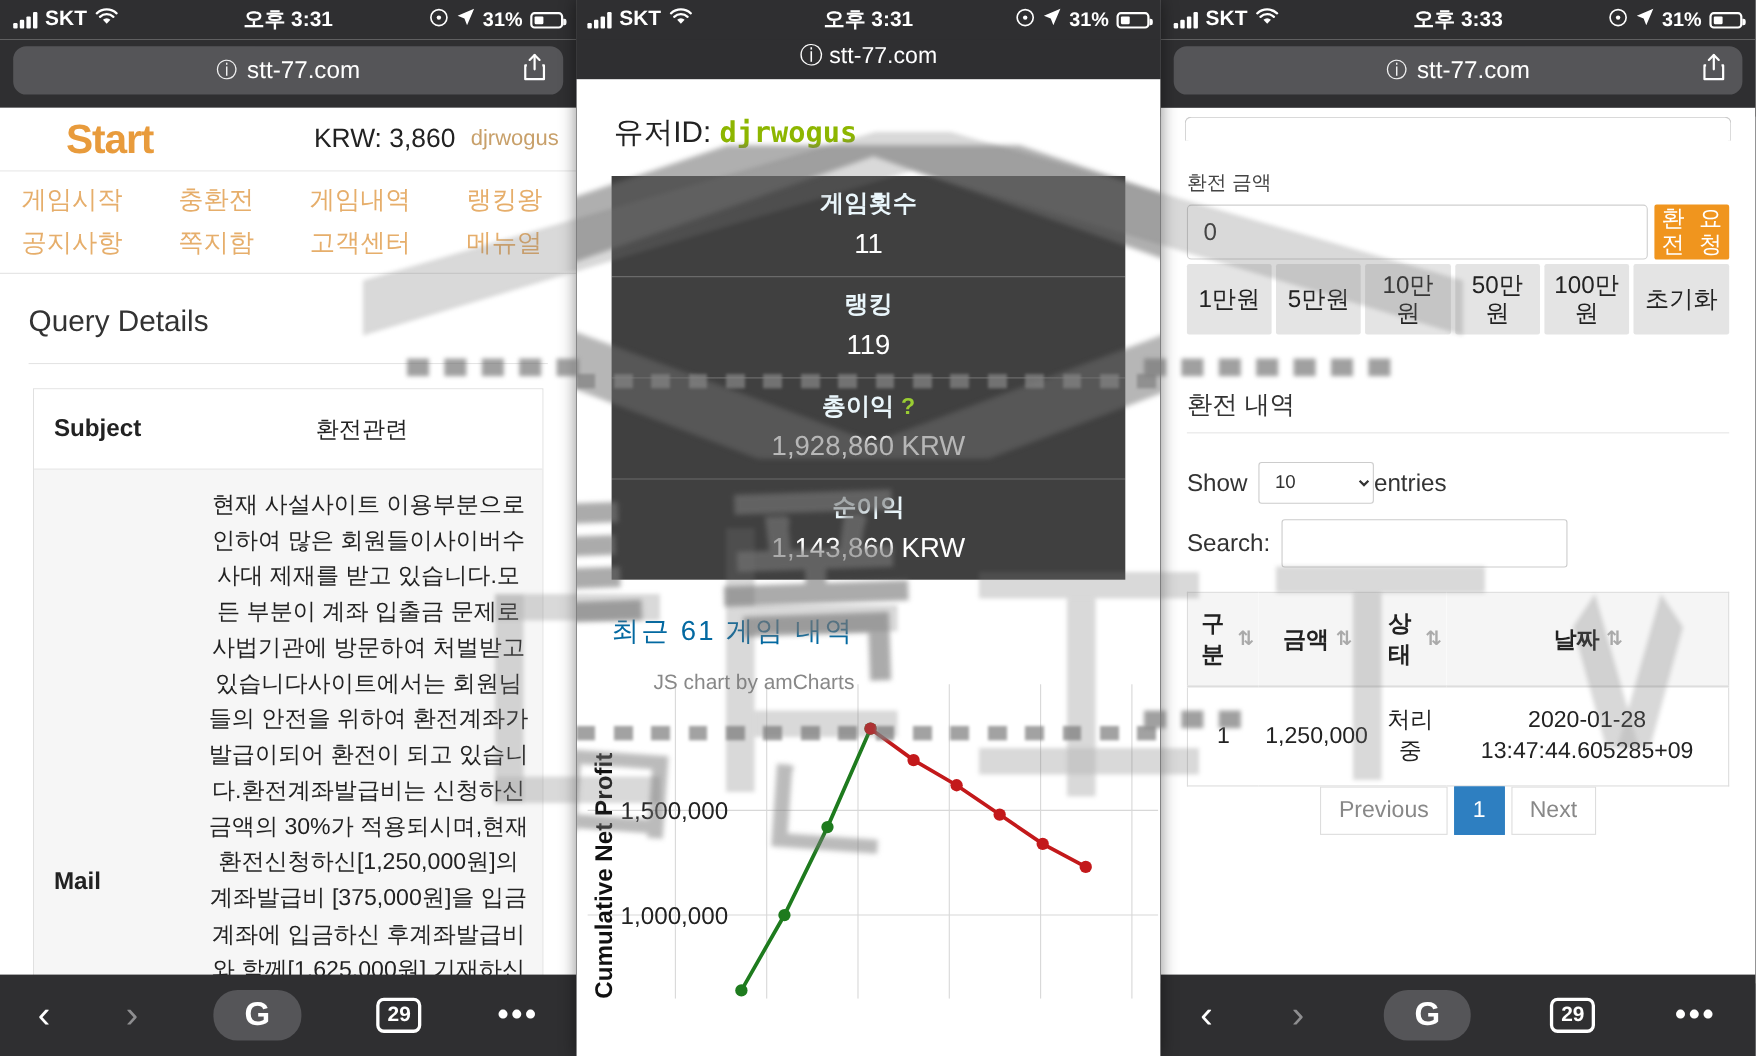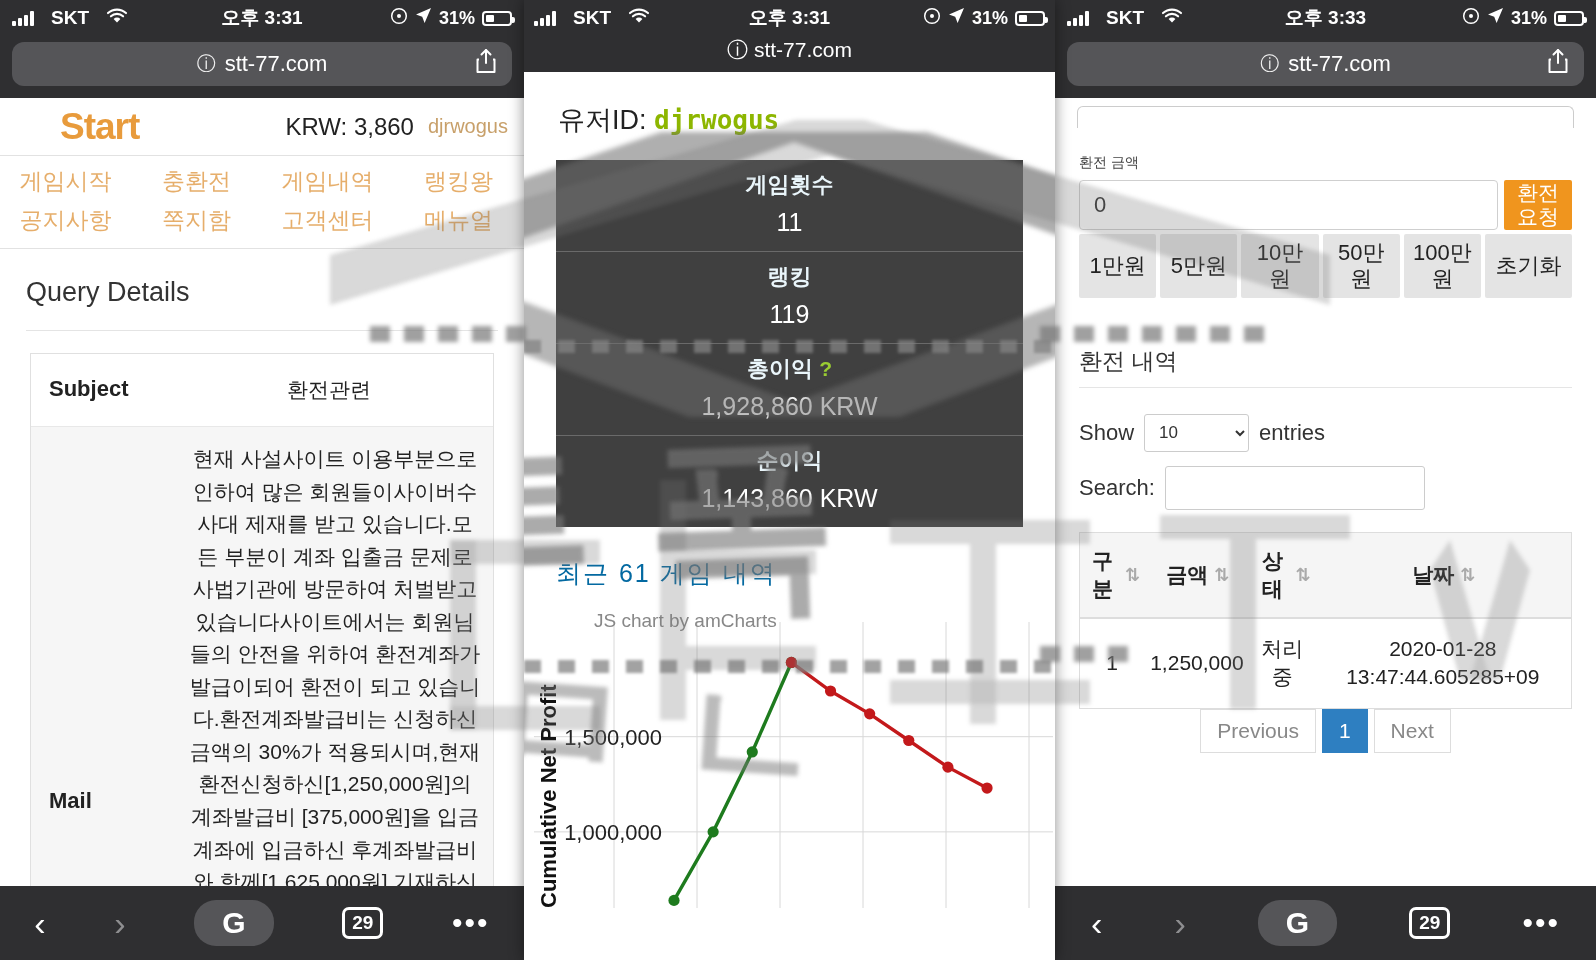--- a/index.html
+++ b/index.html
@@ -13,21 +13,21 @@
   
   .phone { position: absolute; top: 0; height: 960px; background: #ffffff; overflow: hidden; }
   .phone.left  { left: 0;    width: 524px; }
   .phone.right { left: 1055px; width: 541px; }
 
   .statusbar {
     height: 36px; background: #2f2f31; color: #fff;
     display: flex; align-items: center; padding: 0 12px;
     font-size: 19px; font-weight: bold; position: relative;
   }
-  .sb-left { display: flex; align-items: center; gap: 17px; }
+  .sb-left { display: flex; align-items: center; gap: 7px; }
   .sb-center { position: absolute; left: 0; right: 0; text-align: center; font-size: 19px; font-weight: bold; pointer-events: none;}
   .sb-right { margin-left: auto; display: flex; align-items: center; gap: 7px; font-size: 18px; font-weight: 600;}
   .bars { display: inline-flex; align-items: flex-end; gap: 2px; height: 15px; }
   .bars i { width: 4px; background: #fff; display: block; border-radius: 1px;}
   .bars i:nth-child(1){height:5px;} .bars i:nth-child(2){height:8px;}
   .bars i:nth-child(3){height:11px;} .bars i:nth-child(4){height:15px;}
   .batt { width: 30px; height: 15px; border: 2px solid #fff; border-radius: 4px; position: relative; display:inline-block;}
   .batt::after { content:""; position:absolute; right:-5px; top:4px; width:3px; height:6px; background:#fff; border-radius:0 2px 2px 0;}
   .batt i { position:absolute; left:2px; top:2px; bottom:2px; width:30%; background:#fff; border-radius:1px; display:block;}
 
@@ -65,31 +65,31 @@
   .qrow.subject { background: #fff; }
   .qrow.mail { background: #f6f6f6; border-top: 1px solid #e8e8e8;}
   .qcell-h { width: 148px; flex: none; font-weight: bold; font-size: 22px; color:#222; padding: 22px 0 22px 18px; }
   .qcell-v { flex: 1; font-size: 21px; color: #222; padding: 22px 14px 22px 0; text-align: center; }
   .mail .qcell-h { display:flex; align-items:center; padding-top:0; padding-bottom:0;}
   .mail .qcell-v { text-align: center; line-height: 1.55; padding: 16px 10px 16px 8px; }
 
   
   .r-body { padding: 0 16px; background: #fff; height: calc(960px - 98px - 74px); position: relative;}
   .stub-input { height: 22px; border: 1px solid #ccc; border-bottom: none; border-radius: 6px 6px 0 0; margin: 8px 6px 0; }
-  .fld-label { font-size: 14px; color: #444; margin: 26px 8px 8px; }
+  .fld-label { font-size: 18px; color: #444; margin: 26px 8px 8px; }
   .amount-row { display: flex; gap: 0; margin: 0 8px; align-items: stretch; }
   .amount-input {
     flex: 1; height: 50px; border: 1px solid #cfcfcf; border-radius: 4px;
     font-size: 22px; color: #333; padding: 0 14px; background:#fff;
     font-family: inherit;
   }
   .req-btn {
     width: 68px; background: #F0951E; color: #fff; border: none;
     font-size: 21px; line-height: 1.15; margin-left: 6px; border-radius: 2px;
-    display:flex; flex-direction: column; align-items:center; justify-content:center;
+    display:flex; flex-direction: row; align-items:center; justify-content:center;
     font-family: inherit; cursor: pointer;
   }
   .chips { display: flex; gap: 4px; margin: 4px 8px 0; align-items: stretch;}
   .chip {
     background: #e4e4e4; color: #222; font-size: 22px; border: none;
     padding: 6px 6px; line-height: 1.18; text-align: center; border-radius: 2px;
     font-family: inherit; cursor: pointer; flex: 1;
   }
   .chip.wide { flex: 1.15; }
   .sec-title { font-size: 23px; color: #333; margin: 48px 8px 10px; }
@@ -337,21 +337,21 @@
       </div>
 
       <div class="sec-title">환전 내역</div>
       <div class="sec-rule"></div>
 
       <div class="dt-ctrl">
         <span class="lbl">Show</span>
         <select class="dt-select">
           <option>10</option>
         </select>
-        <span style="margin-left:10px">entries</span>
+        <span style="">entries</span>
       </div>
 
       <div class="dt-search-wrap">
         <span>Search:</span>
         <input class="dt-search" type="text" value="" style="">
       </div>
 
       <table class="dt">
         <thead>
           <tr>

